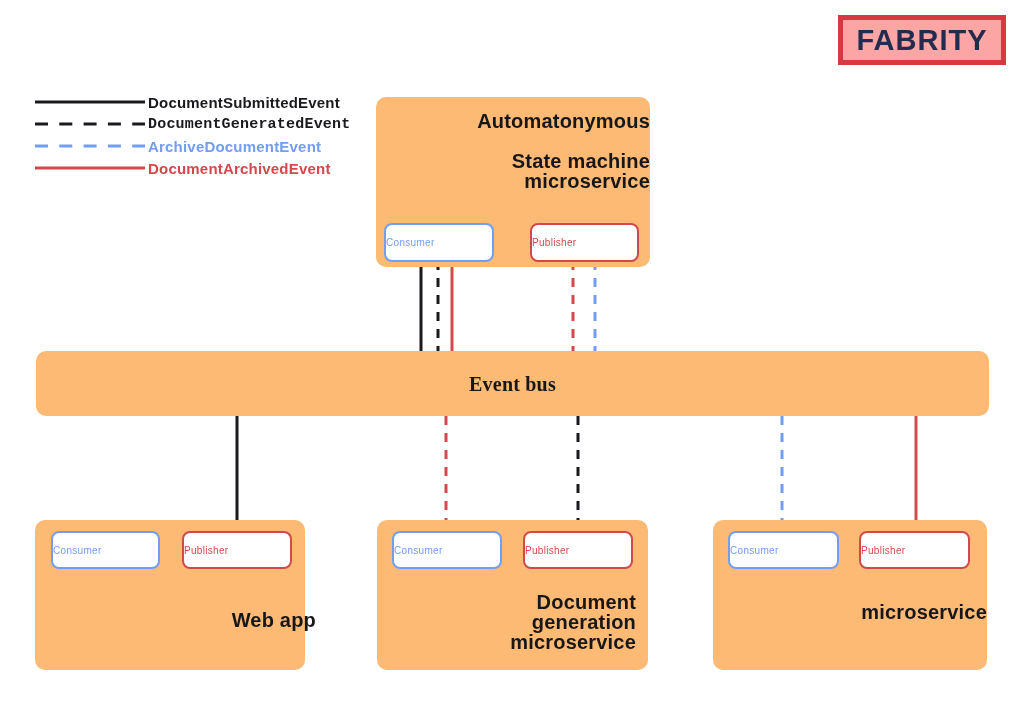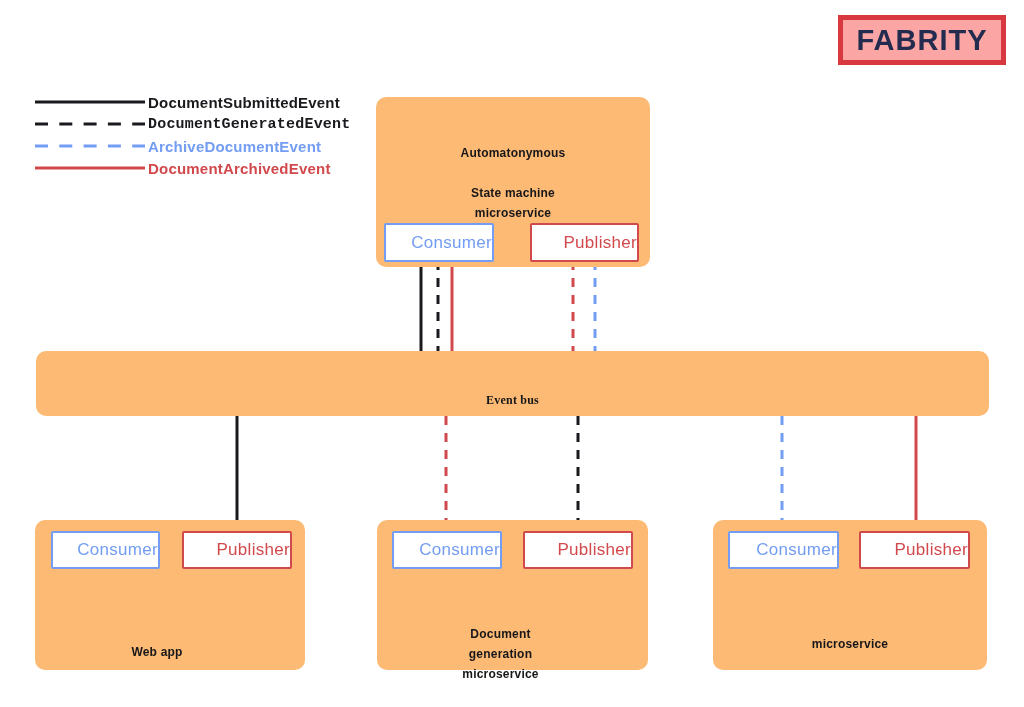--- a/index.html
+++ b/index.html
@@ -35,30 +35,30 @@
   }
 
   
   .panel {
     background: #fdba74;
     border-radius: 10px;
     font-family: Liberation Serif, serif;
   }
 
   .panel-title {
-    font-weight: 700; color: #17171a; font-size: 12px;
-    text-align: center; line-height: 20px; letter-spacing: 0.2px; margin-top: 32px;
+    font-weight: 700; color: #17171a; font-size: 20px;
+    text-align: right; line-height: 20px; letter-spacing: 0.2px;
   }
 
   
   .chip {
     background: #ffffff;
-    border-radius: 2px;
-    display: flex; align-items: center; justify-content: flex-end;
-    font-size: 17px; letter-spacing: 0.3px;
+    border-radius: 8px;
+    display: flex; align-items: center; justify-content: flex-start;
+    font-size: 10px; letter-spacing: 0.3px;
   }
   .chip.consumer { border: 2px solid #739df2; color: #739df2; }
   .chip.publisher { border: 2px solid #d2494d; color: #d2494d; }
 
   .bus {
     display: flex; align-items: center; justify-content: center;
   }
 
   svg.overlay { left: 0; top: 0; pointer-events: none; }
 </style>
@@ -128,21 +128,21 @@
     <span class="panel-title">Event bus</span>
   </div>
 
   <div class="panel abs" style="left:35px; top:520px; width:270px; height:150px;"></div>
   <div class="chip consumer abs" style="left:51px; top:531px; width:109px; height:38px;">
     <span>Consumer</span>
   </div>
   <div class="chip publisher abs" style="left:182px; top:531px; width:110px; height:38px;">
     <span>Publisher</span>
   </div>
-  <div class="panel-title abs" style="left:22px; top:610px; width:270px;">
+  <div class="panel-title abs" style="left:46px; top:610px; width:270px;">
     <div>Web app</div>
   </div>
 
   <div class="panel abs" style="left:377px; top:520px; width:271px; height:150px;"></div>
   <div class="chip consumer abs" style="left:392px; top:531px; width:110px; height:38px;">
     <span>Consumer</span>
   </div>
   <div class="chip publisher abs" style="left:523px; top:531px; width:110px; height:38px;">
     <span>Publisher</span>
   </div>

